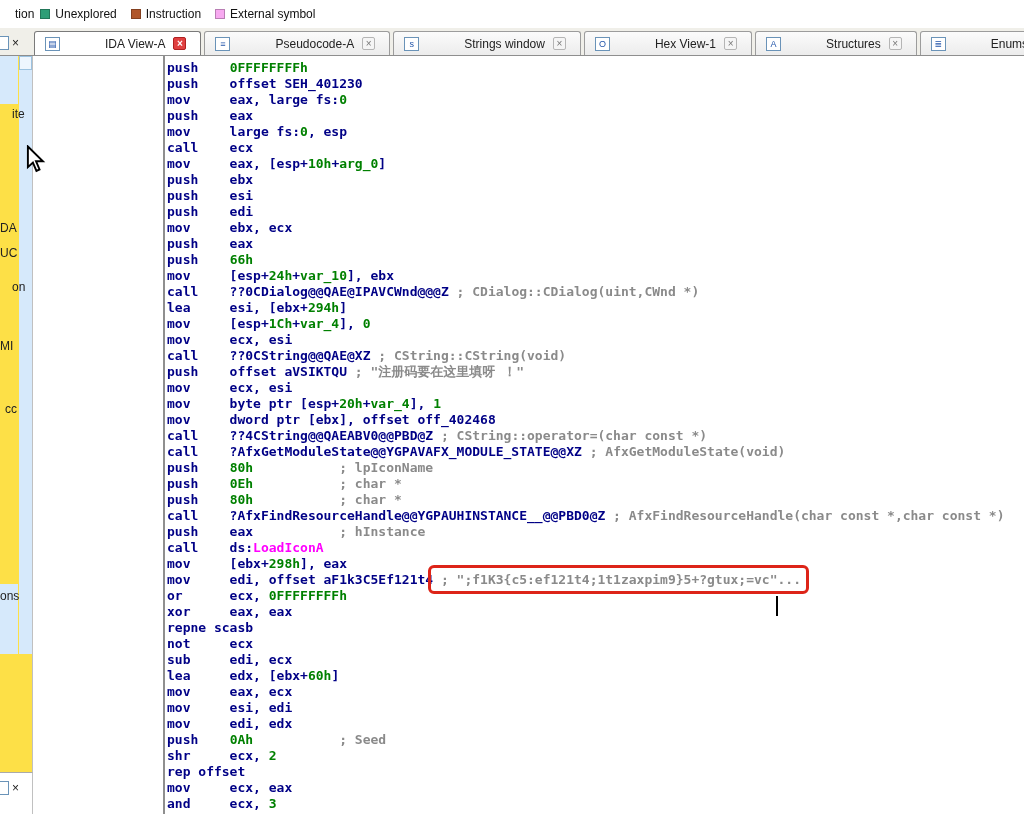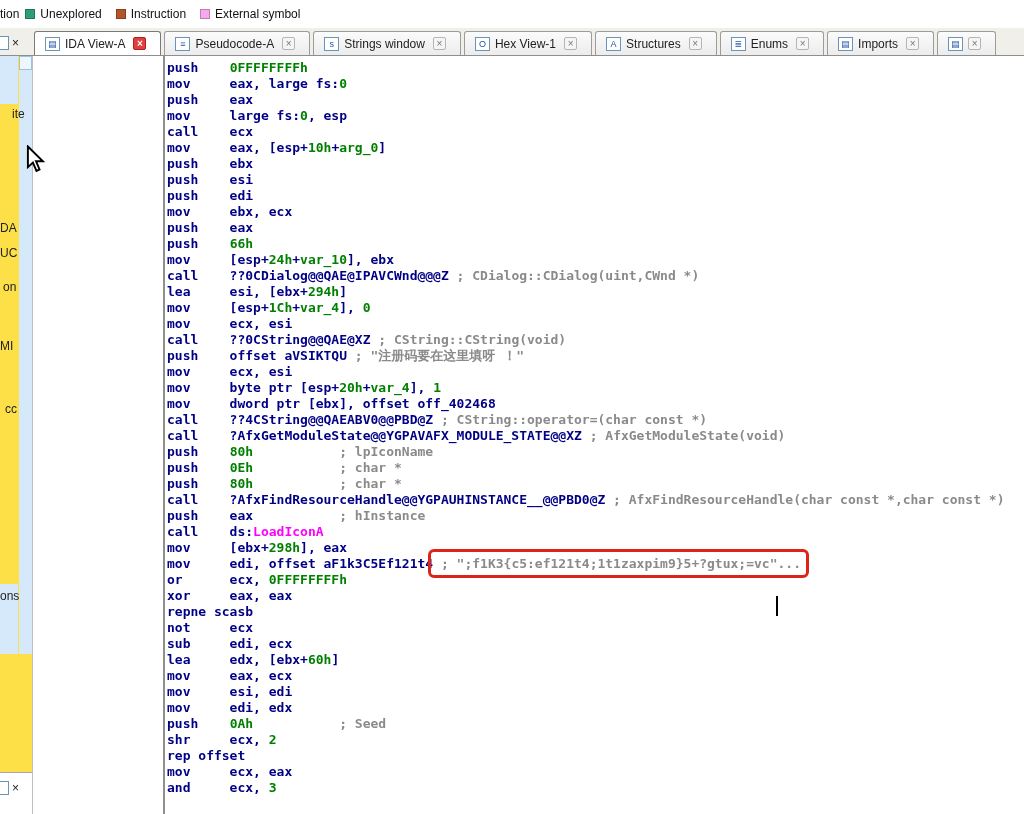--- a/index.html
+++ b/index.html
@@ -7,21 +7,21 @@
   }
   *{box-sizing:border-box;}
   html,body{margin:0;padding:0;}
   body{
     width:1024px;height:814px;overflow:hidden;position:relative;
     background:#ffffff;font-family:"Liberation Sans",sans-serif;
   }
   
   .legend-bar{
     height:28px;display:flex;align-items:center;background:#ffffff;
-    font-size:12px;color:#111;white-space:nowrap;overflow:hidden;
+    font-size:12px;color:#111;white-space:nowrap;overflow:hidden;padding-left:15px;
   }
   .legend-clip{margin-left:0;margin-right:6px;}
   #legend-items{display:flex;}
   .legend-item{display:flex;align-items:center;margin-right:14px;}
   .legend-swatch{width:10px;height:10px;display:inline-block;margin-right:5px;border:1px solid rgba(0,0,0,.25);}
   
   .tab-bar{
     height:28px;background:#f0efe9;border-bottom:1px solid #8e8e8e;
     display:flex;align-items:flex-end;position:relative;white-space:nowrap;overflow:hidden;
   }
@@ -36,21 +36,21 @@
   .tab{
     height:24px;display:flex;align-items:center;padding:0 14px 0 10px;
     border:1px solid #9c9c9c;border-bottom:none;border-radius:3px 3px 0 0;
     background:linear-gradient(#fbfbfb,#ececec);font-size:12px;color:#222;
   }
   .tab.active{background:#ffffff;border-color:#7a7a7a;}
   .tab-icon{
     width:15px;height:14px;min-width:15px;border:1px solid #6a93b8;background:#fff;color:#2255aa;
     font-size:9px;line-height:12px;text-align:center;margin-right:5px;overflow:hidden;
   }
-  .tab-label{margin-right:8px;}
+  .tab-label{margin-right:8px;margin-left:40px;}
   .tab-close{
     width:13px;height:13px;min-width:13px;border:1px solid #b5b5b5;background:#f5f5f5;color:#777;
     font-size:10px;line-height:11px;text-align:center;border-radius:2px;
   }
   .tab.active .tab-close{background:#e04040;border-color:#b02020;color:#fff;font-weight:bold;}
   
   .main{display:flex;height:758px;position:relative;}
   .left-strip{
     width:33px;min-width:33px;position:relative;background:#fde047;border-right:1px solid #c0c0c0;overflow:hidden;
   }
@@ -156,29 +156,30 @@
 <div class="main">
   <div class="left-strip">
     <div class="blue-block" style="left:0;top:0;width:18px;height:48px;"></div>
     <div class="blue-block" style="left:0;top:528px;width:18px;height:70px;"></div>
     <div class="scroll-col"></div>
     <div class="scroll-btn"></div>
     <div id="fragments">
         <span class="frag" style="left: 12px; top: 51px;">ite</span>
         <span class="frag" style="left: 0px; top: 165px;">DA</span>
         <span class="frag" style="left: 0px; top: 190px;">UC</span>
-        <span class="frag" style="left: 3px; top: 224px; text-align: center;">on</span>
+        <span class="frag" style="left: 12px; top: 224px; text-align: center;">on</span>
         <span class="frag" style="left: 0px; top: 283px;">MI</span>
         <span class="frag" style="left: 5px; top: 346px;">cc</span>
         <span class="frag" style="left: 0px; top: 533px;">ons</span>
       </div>
   </div>
   <div class="mid-panel"></div>
   <div class="asm" id="asm">
       <div class="asm-line"><span class="t-i">push    </span><span class="t-n">0FFFFFFFFh</span></div>
+      <div class="asm-line"><span class="t-i">push    offset SEH_401230</span></div>
       <div class="asm-line"><span class="t-i">mov     eax, large fs:</span><span class="t-n">0</span></div>
       <div class="asm-line"><span class="t-i">push    eax</span></div>
       <div class="asm-line"><span class="t-i">mov     large fs:</span><span class="t-n">0</span><span class="t-i">, esp</span></div>
       <div class="asm-line"><span class="t-i">call    ecx</span></div>
       <div class="asm-line"><span class="t-i">mov     eax, [esp+</span><span class="t-n">10h</span><span class="t-i">+</span><span class="t-n">arg_0</span><span class="t-i">]</span></div>
       <div class="asm-line"><span class="t-i">push    ebx</span></div>
       <div class="asm-line"><span class="t-i">push    esi</span></div>
       <div class="asm-line"><span class="t-i">push    edi</span></div>
       <div class="asm-line"><span class="t-i">mov     ebx, ecx</span></div>
       <div class="asm-line"><span class="t-i">push    eax</span></div>

